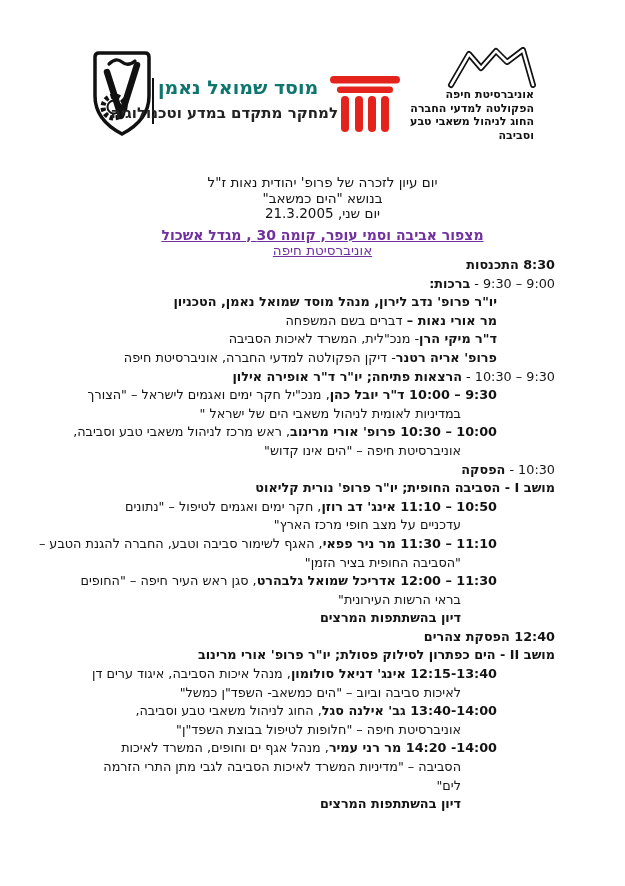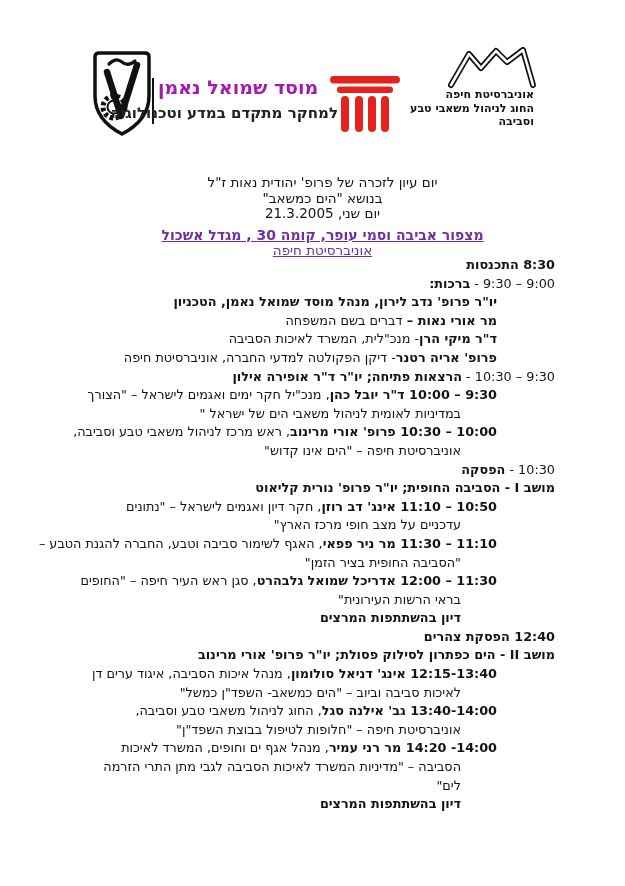--- a/index.html
+++ b/index.html
@@ -11,21 +11,21 @@
     font-family:"DejaVu Sans", sans-serif;
     color:#131313;
     overflow:hidden;
   }
   
   .neaman-shield{position:absolute;left:92px;top:50px;}
   .neaman-divider{position:absolute;left:152px;top:78px;width:2px;height:46px;background:#111;}
   .neaman-title{
     position:absolute;left:158px;top:76px;width:180px;
     direction:rtl;text-align:left;
-    font-size:19px;font-weight:bold;color:#a21caf;white-space:nowrap;
+    font-size:19px;font-weight:bold;color:#0f766e;white-space:nowrap;
   }
   .neaman-subtitle{
     position:absolute;left:158px;top:104px;width:180px;
     direction:rtl;text-align:right;
     font-size:15px;color:#222;white-space:nowrap;font-weight:bold;
   }
   .column-icon{position:absolute;left:330px;top:76px;}
   .haifa-logo{position:absolute;left:447px;top:47px;}
   .haifa-text{
     position:absolute;right:91px;top:88px;width:180px;
@@ -85,20 +85,21 @@
   </div>
 
   <div class="haifa-logo">
     <svg width="90" height="42" viewBox="0 0 90 42">
       <path d="M4,38 L22,7 L34,21 L49,4 L60,15 L76,3 L86,38" fill="none" stroke="#111" stroke-width="6" stroke-linejoin="round" stroke-linecap="round"></path>
       <path d="M4,38 L22,7 L34,21 L49,4 L60,15 L76,3 L86,38" fill="none" stroke="#fff" stroke-width="2.6" stroke-linejoin="round" stroke-linecap="round"></path>
     </svg>
   </div>
   <div class="haifa-text">
     <div>אוניברסיטת חיפה</div>
+    <div>הפקולטה למדעי החברה</div>
     <div>החוג לניהול משאבי טבע</div>
     <div>וסביבה</div>
   </div>
 
   <div class="title-block">
     <div>יום עיון לזכרה של פרופ' יהודית נאות ז"ל</div>
     <div>בנושא "הים כמשאב"</div>
     <div>יום שני, 21.3.2005</div>
     <div class="title-venue purple">מצפור אביבה וסמי עופר, קומה 30 , מגדל אשכול</div>
     <div class="purple">אוניברסיטת חיפה</div>
@@ -111,21 +112,21 @@
       <div class="sched-line ind-1"><span class="b">מר אורי נאות – </span><span>דברים בשם המשפחה</span></div>
       <div class="sched-line ind-1"><span class="b">ד"ר מיקי הרן</span><span>- מנכ"לית, המשרד לאיכות הסביבה</span></div>
       <div class="sched-line ind-1"><span class="b">פרופ' אריה רטנר</span><span>- דיקן הפקולטה למדעי החברה, אוניברסיטת חיפה</span></div>
       <div class="sched-line ind-0"><span>9:30 – 10:30 - </span><span class="b">הרצאות פתיחה; יו"ר ד"ר אופירה אילון</span></div>
       <div class="sched-line ind-1"><span class="b">9:30 – 10:00 ד"ר יובל כהן</span><span>, מנכ"יל חקר ימים ואגמים לישראל – "הצורך</span></div>
       <div class="sched-line ind-2"><span>במדיניות לאומית לניהול משאבי הים של ישראל "</span></div>
       <div class="sched-line ind-1"><span class="b">10:00 – 10:30 פרופ' אורי מרינוב</span><span>, ראש מרכז לניהול משאבי טבע וסביבה,</span></div>
       <div class="sched-line ind-2"><span>אוניברסיטת חיפה – "הים אינו קדוש"</span></div>
       <div class="sched-line ind-0"><span>10:30 - </span><span class="b">הפסקה</span></div>
       <div class="sched-line ind-0"><span class="b">מושב I - הסביבה החופית; יו"ר פרופ' נורית קליאוט</span></div>
-      <div class="sched-line ind-1"><span class="b">10:50 – 11:10 אינג' דב רוזן</span><span>, חקר דיון ואגמים לישראל – "נתונים</span></div>
+      <div class="sched-line ind-1"><span class="b">10:50 – 11:10 אינג' דב רוזן</span><span>, חקר ימים ואגמים לטיפול – "נתונים</span></div>
       <div class="sched-line ind-2"><span>עדכניים על מצב חופי מרכז הארץ"</span></div>
       <div class="sched-line ind-1"><span class="b">11:10 – 11:30 מר ניר פפאי</span><span>, האגף לשימור סביבה וטבע, החברה להגנת הטבע –</span></div>
       <div class="sched-line ind-2"><span>"הסביבה החופית בציר הזמן"</span></div>
       <div class="sched-line ind-1"><span class="b">11:30 – 12:00 אדריכל שמואל גלבהרט</span><span>, סגן ראש העיר חיפה – "החופים</span></div>
       <div class="sched-line ind-2"><span>בראי הרשות העירונית"</span></div>
       <div class="sched-line ind-2"><span class="b">דיון בהשתתפות המרצים</span></div>
       <div class="sched-line ind-0"><span class="b">12:40 הפסקת צהרים</span></div>
       <div class="sched-line ind-0"><span class="b">מושב II - הים כפתרון לסילוק פסולת; יו"ר פרופ' אורי מרינוב</span></div>
       <div class="sched-line ind-1"><span class="b">12:15-13:40 אינג' דניאל סולומון</span><span>, מנהל איכות הסביבה, איגוד ערים דן</span></div>
       <div class="sched-line ind-2"><span>לאיכות סביבה וביוב – "הים כמשאב- השפד"ן כמשל"</span></div>

